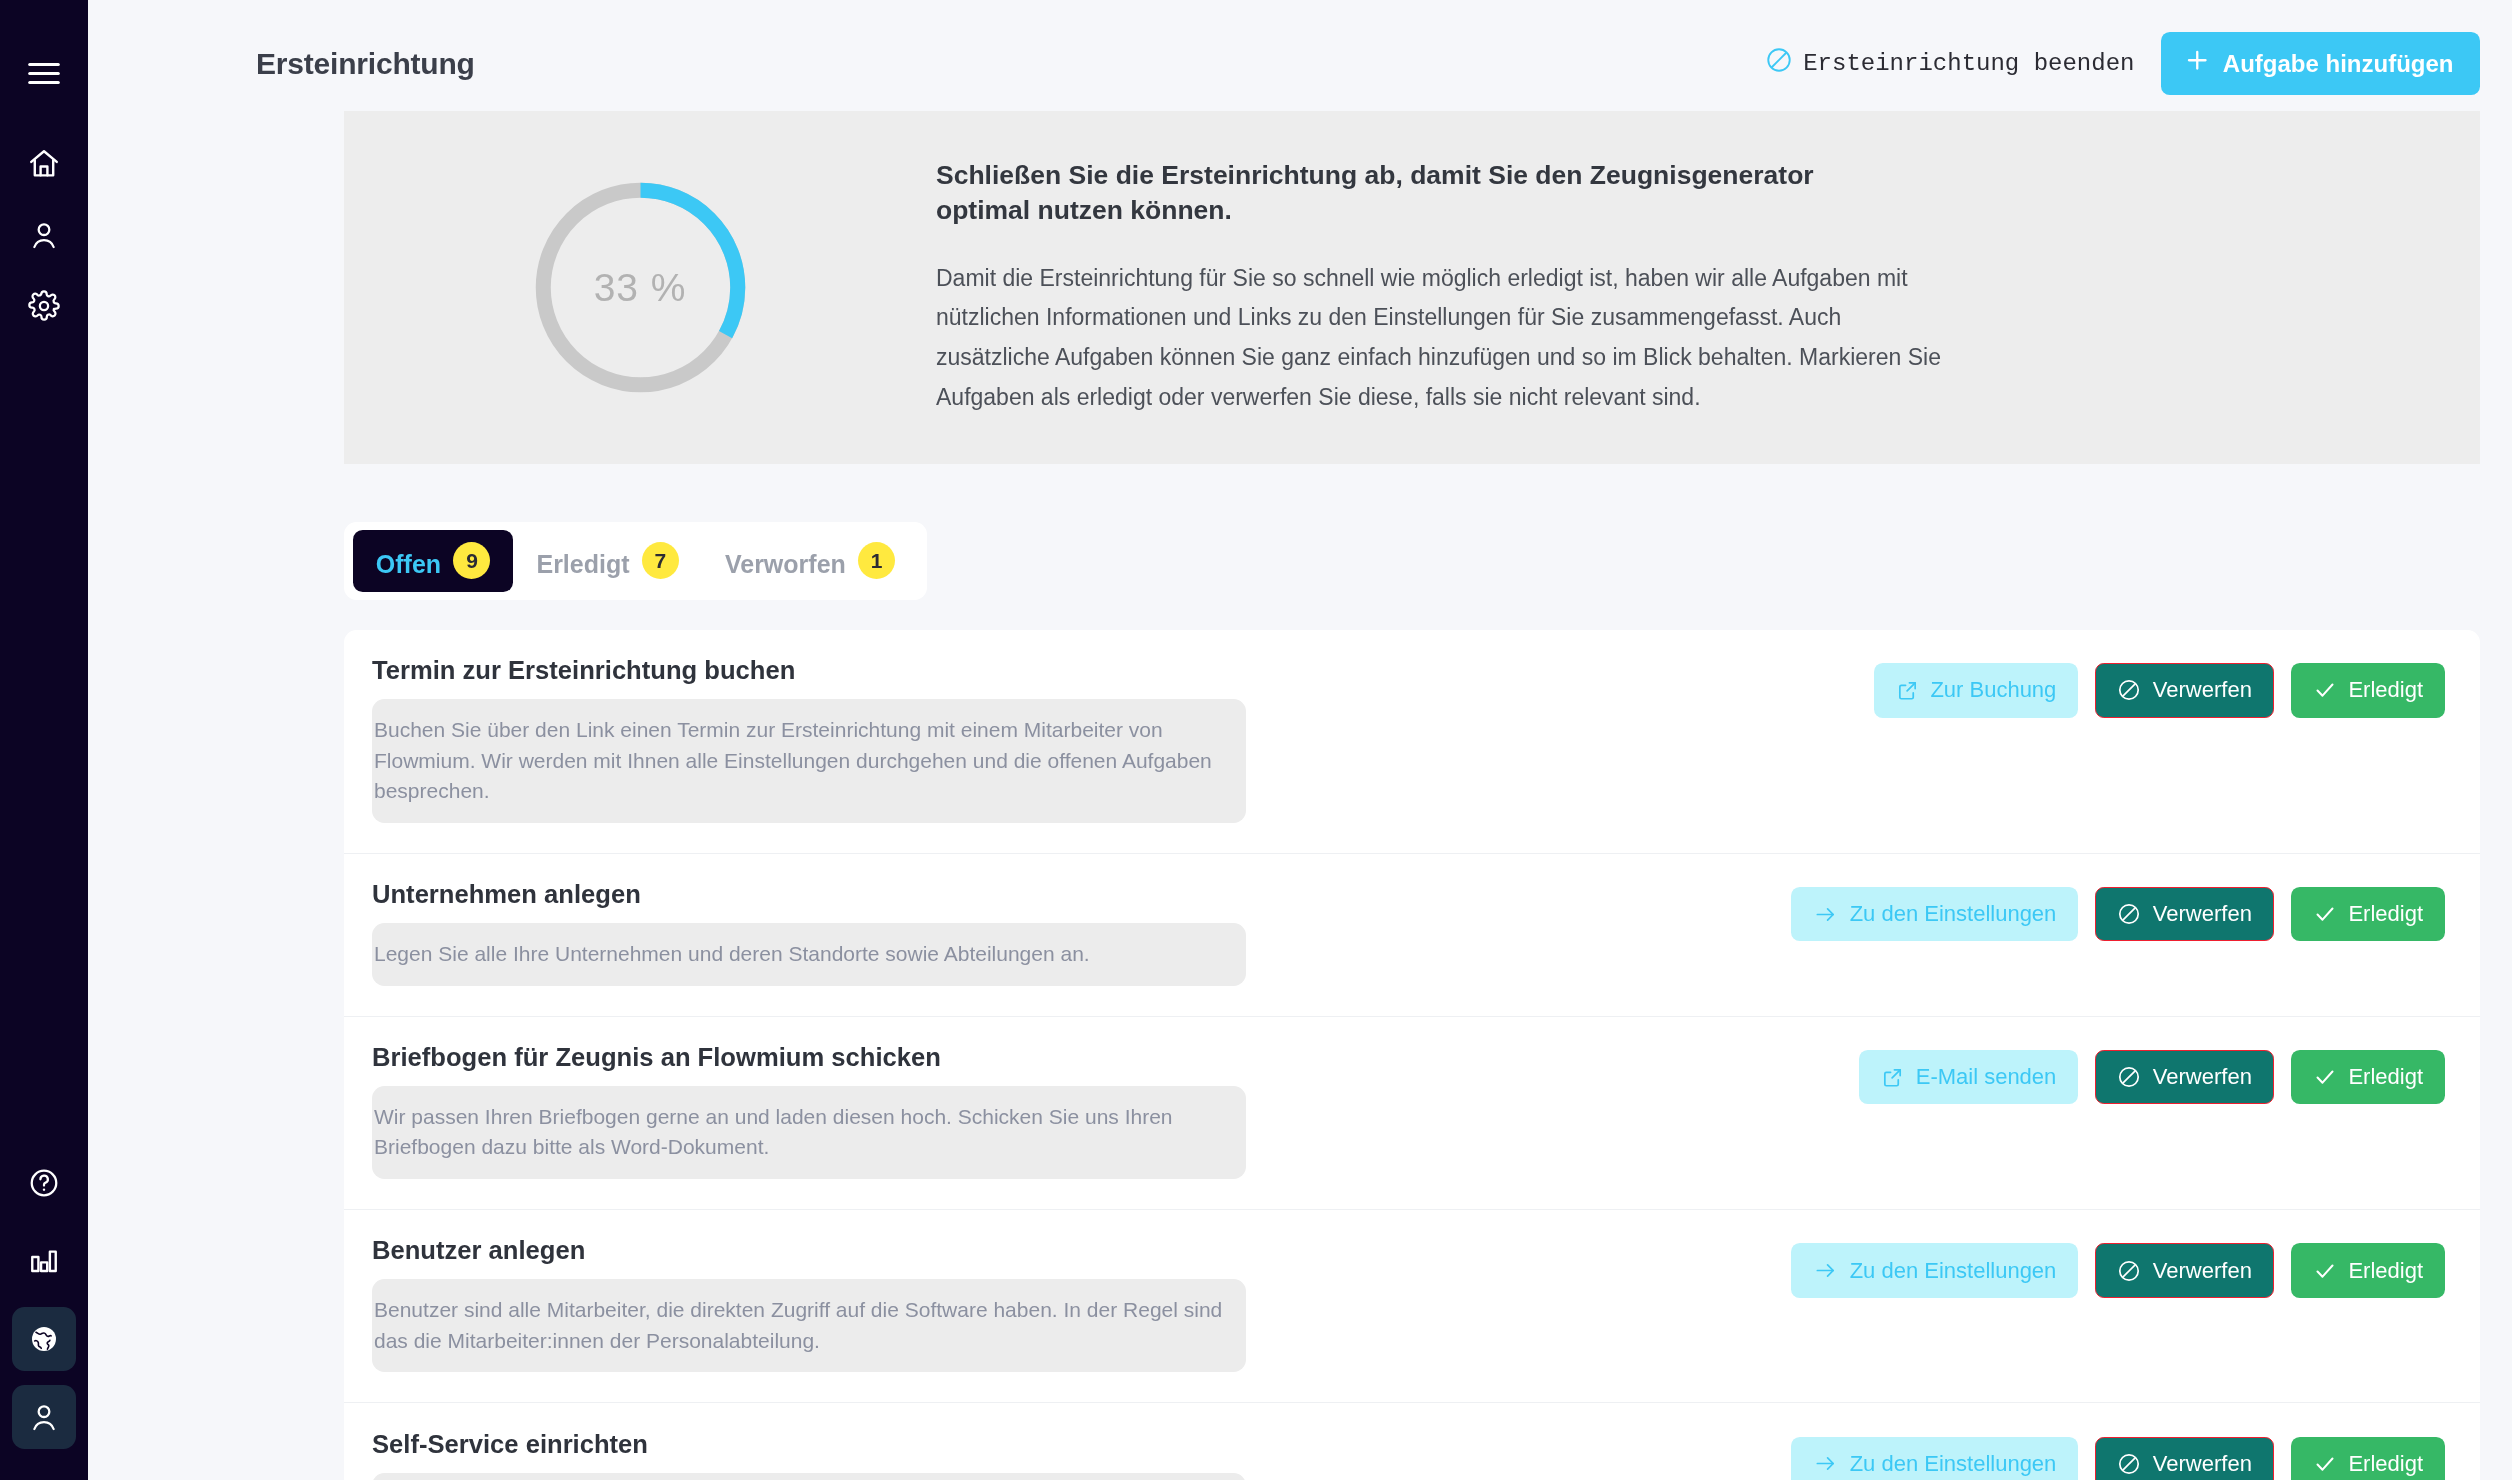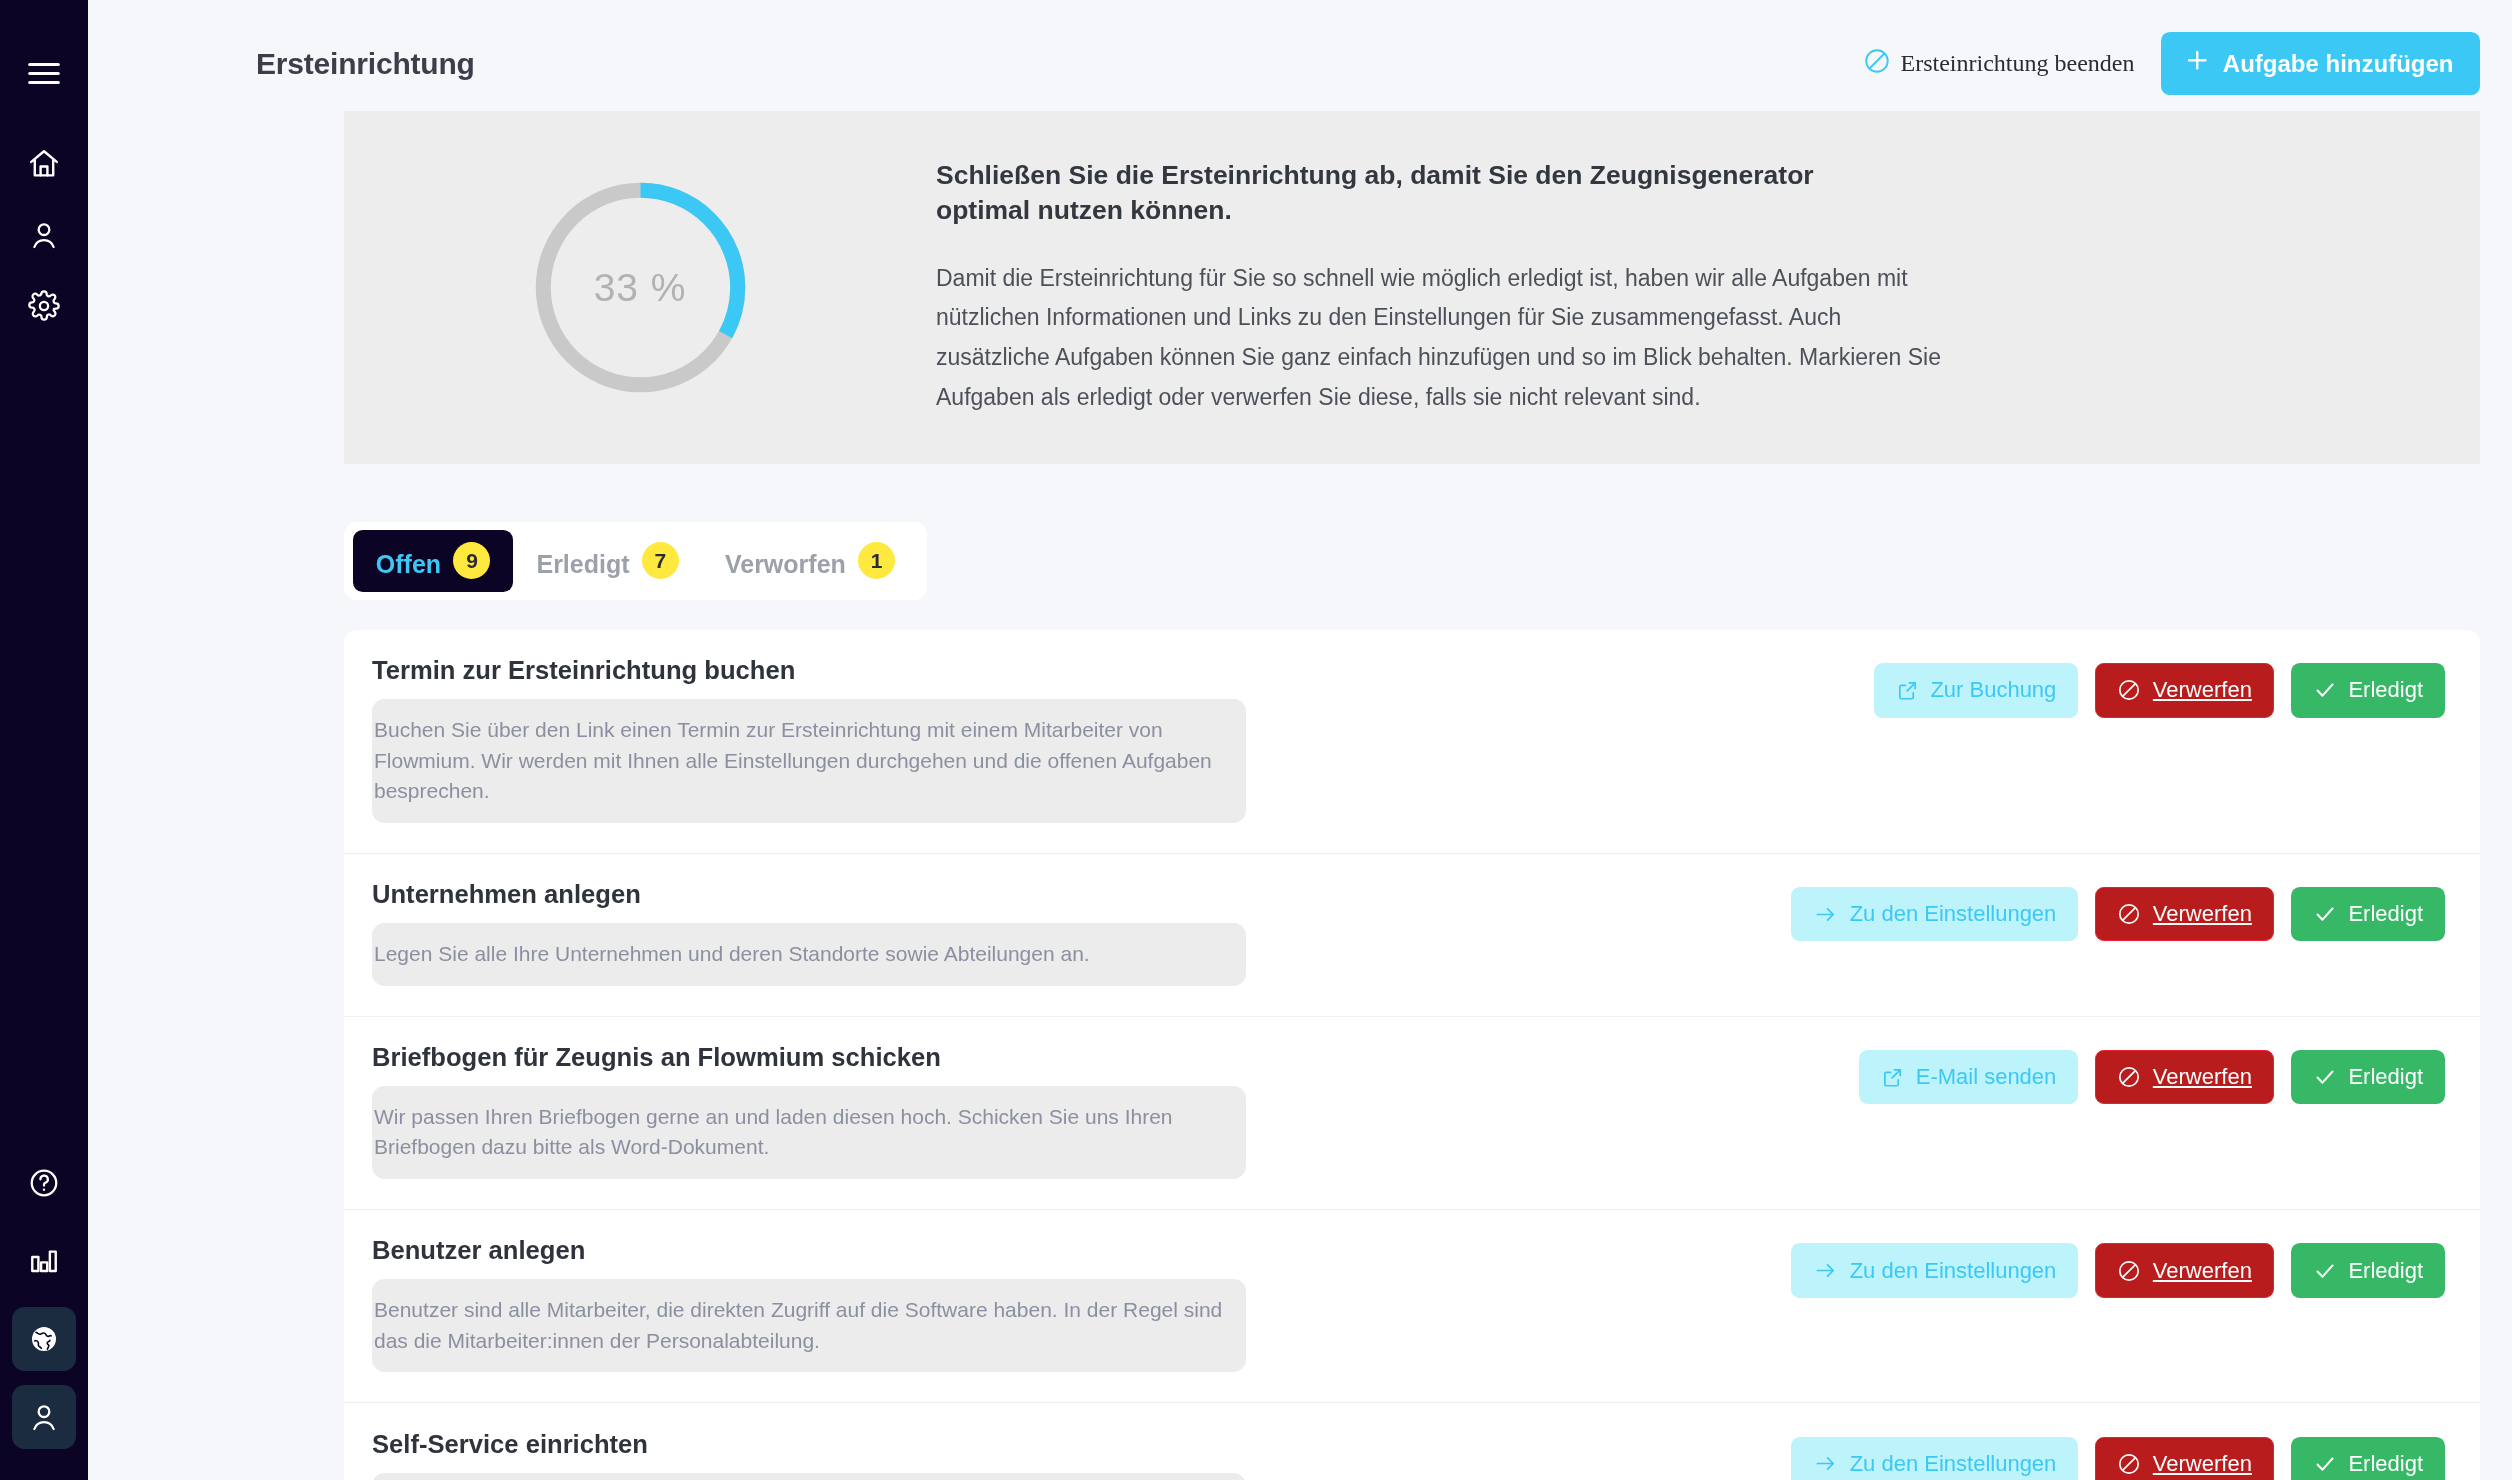--- a/index.html
+++ b/index.html
@@ -52,21 +52,21 @@
     height: 104px;
   }
   .page-title {
     font-size: 30px; font-weight: 700; color: #3b3f4a;
     letter-spacing: -0.2px;
   }
   .header-actions { margin-left: auto; display: flex; align-items: center; gap: 23px; }
   .ghost-btn {
     display: flex; align-items: center; gap: 10px;
     font-size: 24px; color: #2b2b33; background: transparent;
-    border: none; cursor: pointer; font-family: Liberation Serif, serif;
+    border: none; cursor: pointer; font-family: Liberation Mono, monospace;
     padding: 8.8px 3.5px;
   }
   .ghost-btn .ban-ico { color: #3cc8f5; }
   .primary-btn {
     display: flex; align-items: center; gap: 12.4px;
     background: #3cc8f5; color: #ffffff;
     font-size: 24px; font-weight: 700;
     border: none; border-radius: 8.8px; cursor: pointer;
     padding: 15px 26.5px 15px 23px; font-family: inherit;
   }
@@ -146,21 +146,21 @@
     margin-left: auto; display: flex; align-items: center; gap: 17px;
     padding-top: 7px;
   }
   .btn {
     display: inline-flex; align-items: center; gap: 11.5px;
     font-size: 22px; border-radius: 8.8px; cursor: pointer;
     font-family: inherit; white-space: nowrap;
     padding: 13.2px 21px; border: 1.8px solid transparent;
   }
   .btn-link { background: #bdf3fb; color: #3cc8f5; }
-  .btn-reject { background: #b91c1c; color: #ffffff; border-color: #ef1f2f; text-decoration: underline; }
+  .btn-reject { background: #0f766e; color: #ffffff; border-color: #ef1f2f; }
   .btn-done { background: #36b866; color: #ffffff; }
   .btn svg { display: block; }
 </style>
 </head>
 <body>
 
 <div id="app">
 
   <div class="top-strip"></div>
 

